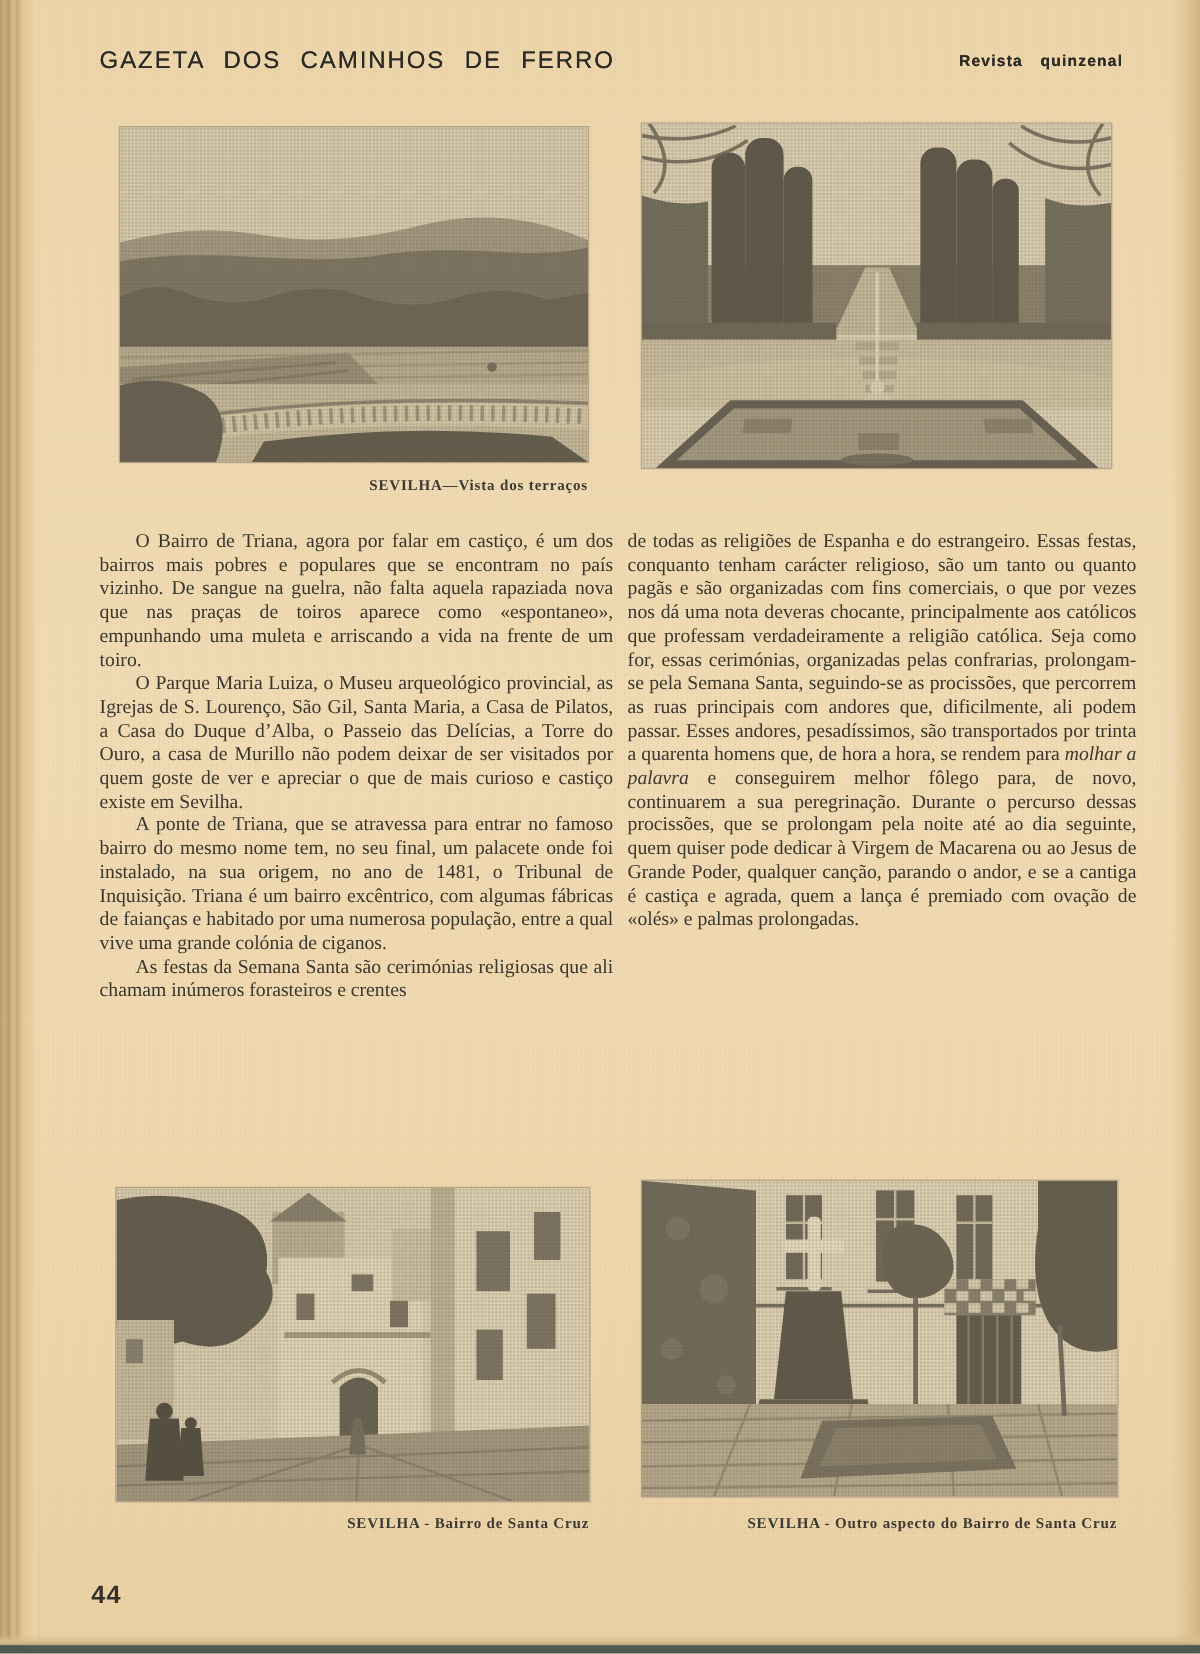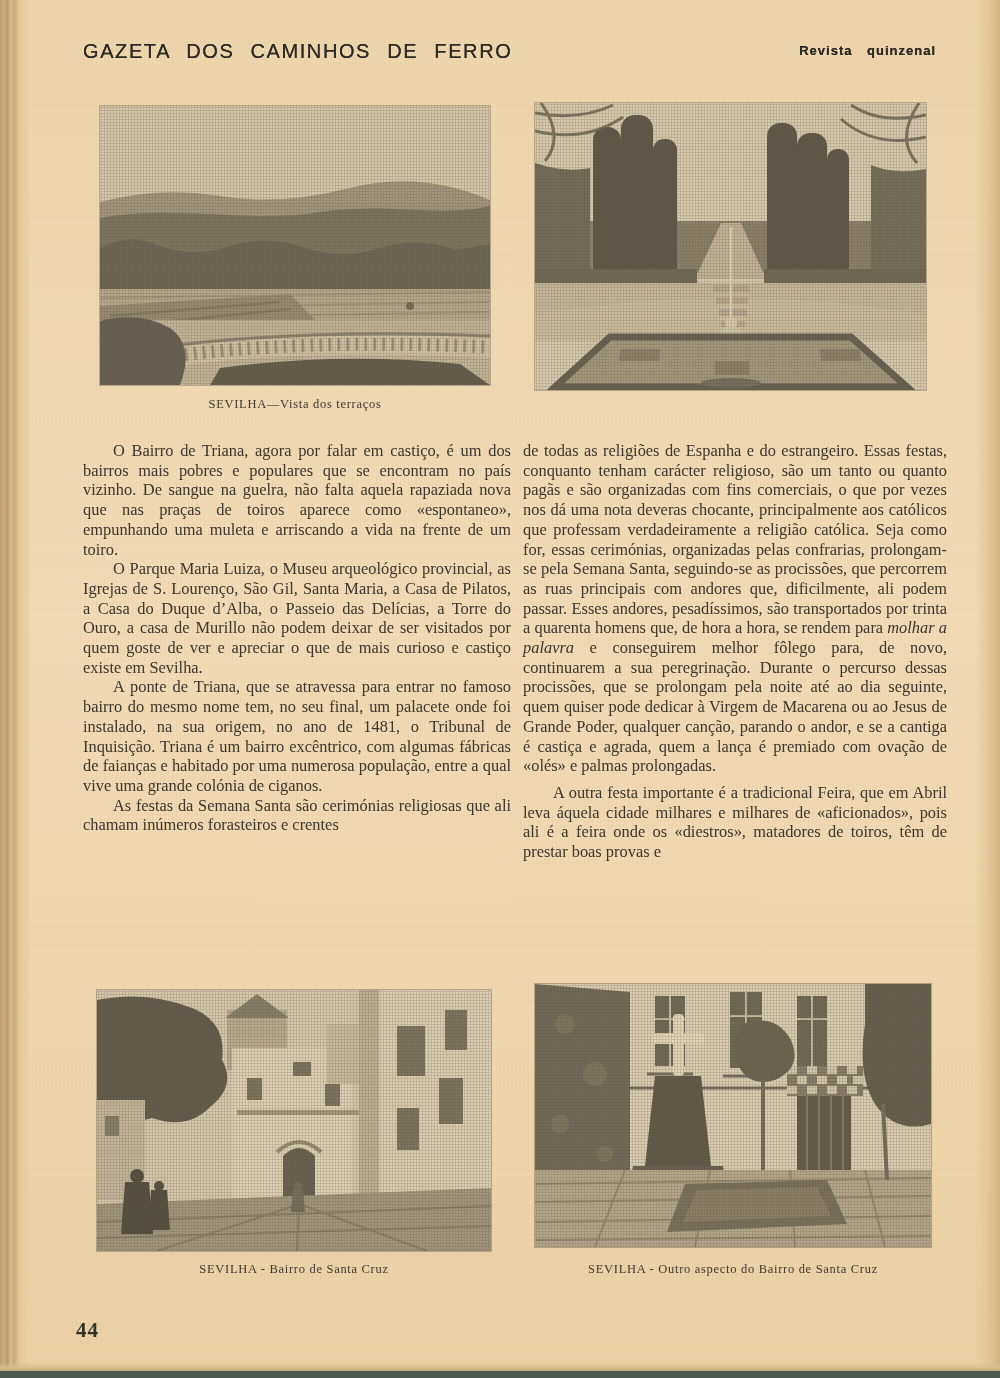--- a/index.html
+++ b/index.html
@@ -62,41 +62,41 @@
     content:"";position:absolute;inset:0;pointer-events:none;
     background-image:radial-gradient(rgba(58,53,42,0.22) 1px, transparent 1.25px);
     background-size:3px 3px;
   }
   .photo::before{
     content:"";position:absolute;inset:0;pointer-events:none;z-index:2;
     background:rgba(235,212,168,0.16);
   }
 
   .caption{
-    position:absolute;text-align:center;
+    position:absolute;text-align:right;
     font-family:"Liberation Serif", serif;
-    font-weight:normal;font-size:12.5px;letter-spacing:0.7px;
+    font-weight:bold;font-size:12.5px;letter-spacing:0.7px;
     color:#3c3a32;
   }
 
   .col{
     position:absolute;top:441px;
     font-size:16.4px;line-height:19.7px;color:#39372e;
     text-align:justify;
   }
   .col-left{left:83px;width:428px;}
   .col-right{left:523px;width:424px;}
   .para{margin:0;text-indent:30px;}
   .para.no-indent{text-indent:0;}
   .para.gap-top{margin-top:7px;}
   .italic{font-style:italic;}
 
   .page-number{
     position:absolute;left:76px;top:1318px;
-    font-family:Liberation Serif, serif;
+    font-family:Liberation Sans, sans-serif;
     font-weight:bold;font-size:21px;color:#33312a;letter-spacing:1px;
   }
 </style>
 </head>
 <body>
 
 <div class="page">
   <div class="paper-grain"></div>
   <div class="gutter-left"></div>
   <div class="edge-right"></div>
@@ -174,21 +174,20 @@
   </div>
 
   <div class="col col-left">
     <p class="para">O Bairro de Triana, agora por falar em castiço, é um dos bairros mais pobres e populares que se encontram no país vizinho. De sangue na guelra, não falta aquela rapaziada nova que nas praças de toiros aparece como «espontaneo», empunhando uma muleta e arriscando a vida na frente de um toiro.</p>
     <p class="para">O Parque Maria Luiza, o Museu arqueológico provincial, as Igrejas de S. Lourenço, São Gil, Santa Maria, a Casa de Pilatos, a Casa do Duque d’Alba, o Passeio das Delícias, a Torre do Ouro, a casa de Murillo não podem deixar de ser visitados por quem goste de ver e apreciar o que de mais curioso e castiço existe em Sevilha.</p>
     <p class="para">A ponte de Triana, que se atravessa para entrar no famoso bairro do mesmo nome tem, no seu final, um palacete onde foi instalado, na sua origem, no ano de 1481, o Tribunal de Inquisição. Triana é um bairro excêntrico, com algumas fábricas de faianças e habitado por uma numerosa população, entre a qual vive uma grande colónia de ciganos.</p>
     <p class="para">As festas da Semana Santa são cerimónias religiosas que ali chamam inúmeros forasteiros e crentes</p>
   </div>
   <div class="col col-right">
     <p class="para no-indent"><span>de todas as religiões de Espanha e do estrangeiro. Essas festas, conquanto tenham carácter religioso, são um tanto ou quanto pagãs e são organizadas com fins comerciais, o que por vezes nos dá uma nota deveras chocante, principalmente aos católicos que professam verdadeiramente a religião católica. Seja como for, essas cerimónias, organizadas pelas confrarias, prolongam-se pela Semana Santa, seguindo-se as procissões, que percorrem as ruas principais com andores que, dificilmente, ali podem passar. Esses andores, pesadíssimos, são transportados por trinta a quarenta homens que, de hora a hora, se rendem para </span><span class="italic">molhar a palavra</span><span> e conseguirem melhor fôlego para, de novo, continuarem a sua peregrinação. Durante o percurso dessas procissões, que se prolongam pela noite até ao dia seguinte, quem quiser pode dedicar à Virgem de Macarena ou ao Jesus de Grande Poder, qualquer canção, parando o andor, e se a cantiga é castiça e agrada, quem a lança é premiado com ovação de «olés» e palmas prolongadas.</span></p>
-    <p class="para gap-top">A outra festa importante é a tradicional Feira, que em Abril leva áquela cidade milhares e milhares de «aficionados», pois ali é a feira onde os «diestros», matadores de toiros, têm de prestar boas provas e</p>
   </div>
 
   <div class="photo" style="left:97px;top:990px;width:394px;height:261px;">
     <svg width="394" height="261" viewBox="0 0 394 261">
       <rect x="0" y="0" width="394" height="261" fill="#c8c1ab"></rect>
       <rect x="130" y="20" width="60" height="60" fill="#a59d86"></rect>
       <path d="M128,28 L160,4 L192,28 Z" fill="#6b675a"></path>
       <rect x="135" y="58" width="120" height="160" fill="#d3ccb6"></rect>
       <rect x="230" y="34" width="48" height="60" fill="#b9b19b"></rect>
       <g fill="#5d594c">

